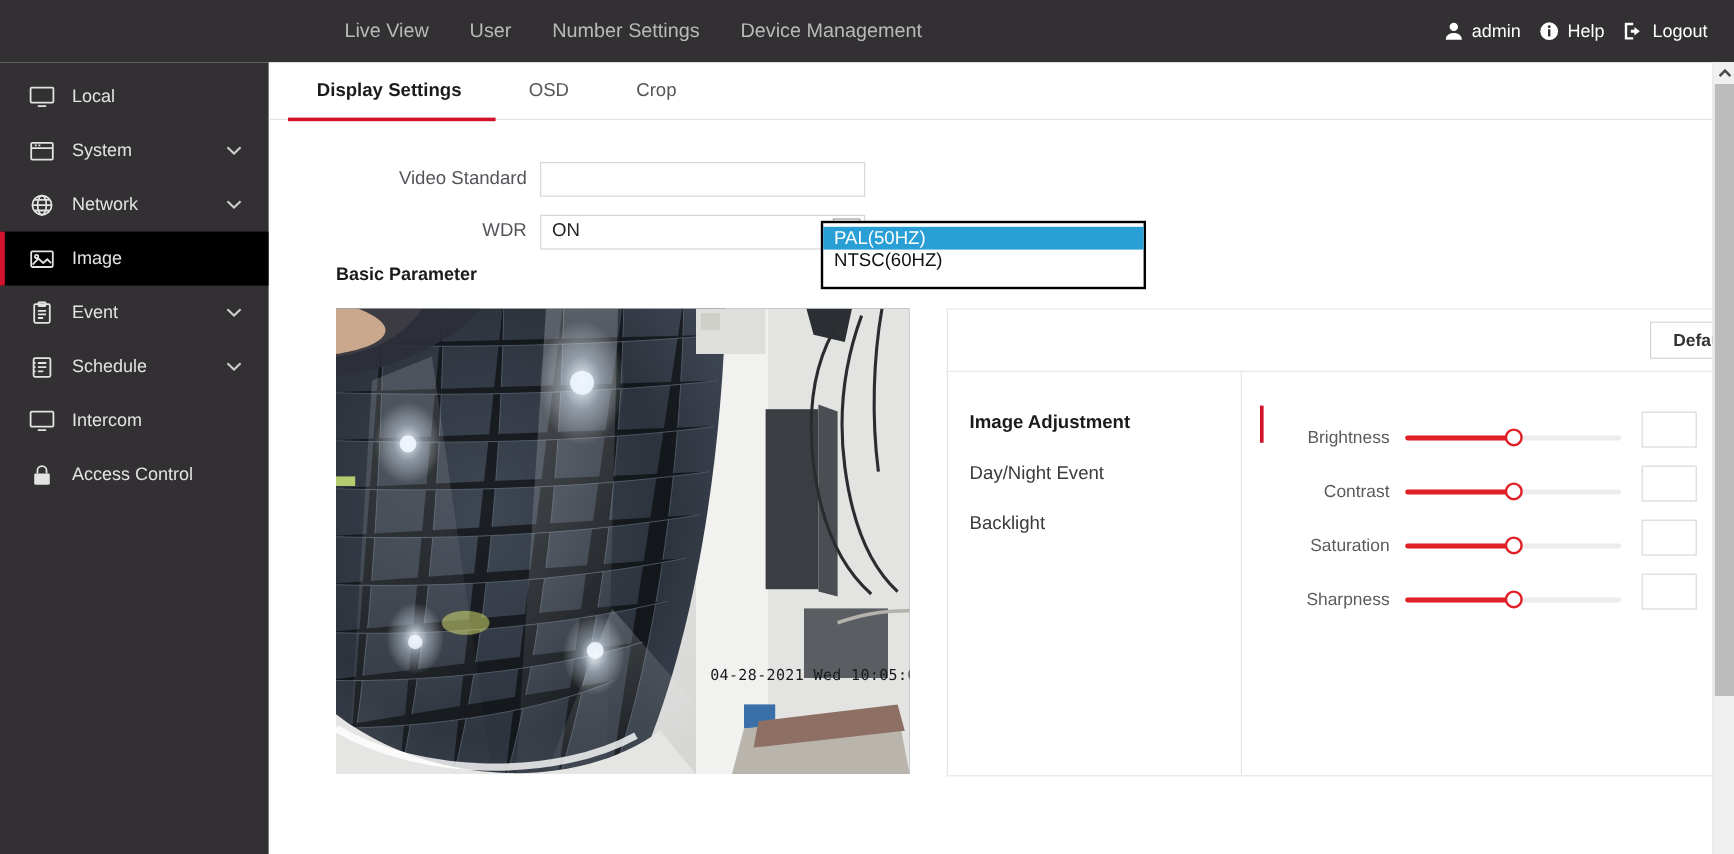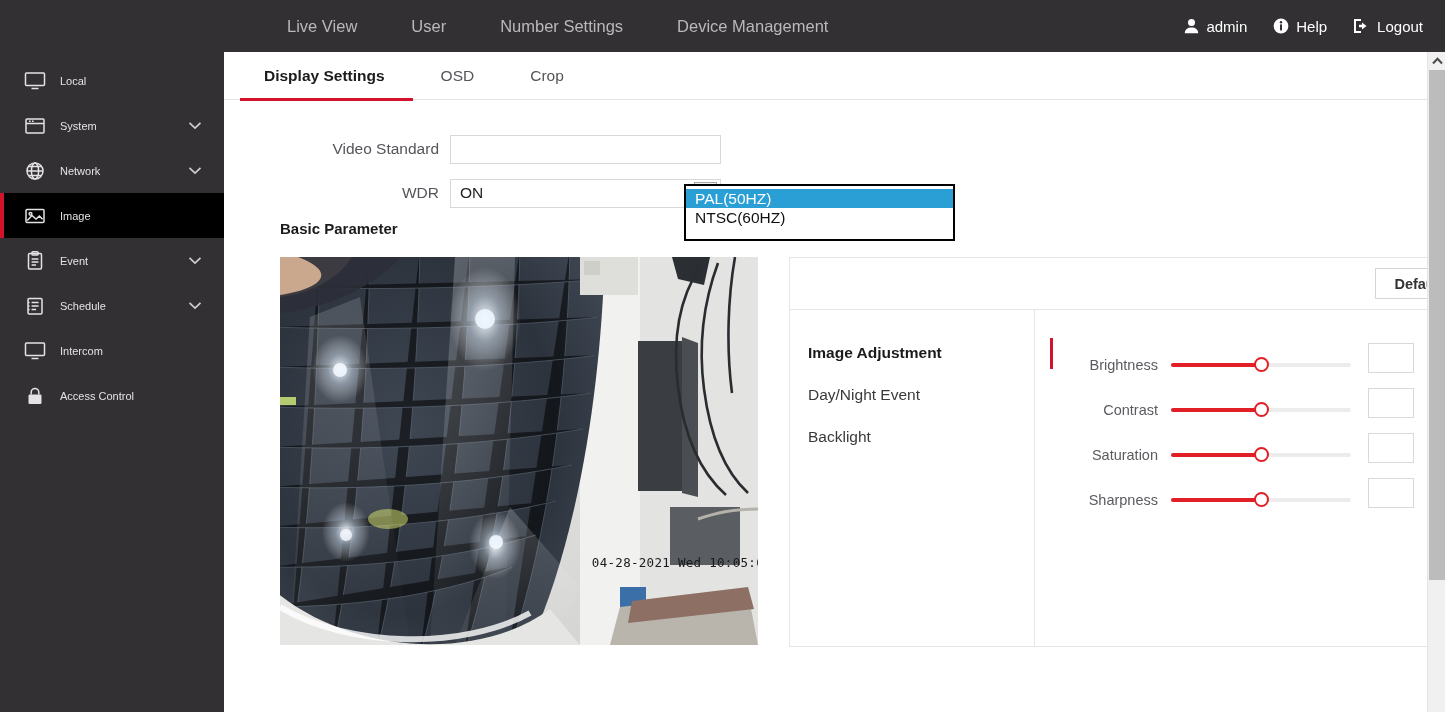--- a/index.html
+++ b/index.html
@@ -11,36 +11,36 @@
   }
   #app { position: relative; width: 1445px; height: 712px; }
 
   
   .topnav {
     position: absolute; left: 0; top: 0; width: 1445px; height: 52px;
     background: #333033;
     display: flex; align-items: center;
   }
   .nav-spacer { width: 270px; }
-  .nav-items { display: flex; align-items: flex-start; height: 52px; gap: 20px; }
+  .nav-items { display: flex; align-items: flex-start; height: 52px; }
   .nav-item {
     position: relative;
     color: #b9b9ba; font-size: 16.5px;
     padding: 0 17px; height: 52px;
     display: flex; align-items: center; justify-content: center;
     cursor: pointer; white-space: nowrap;
   }
   .nav-item.active { color: #ffffff; font-weight: bold; }
   .nav-item.active::before {
     content: ""; position: absolute; left: 7px; right: 7px; top: -2px;
     height: 3px; background: #d3132c;
   }
   .nav-right {
     margin-left: auto; display: flex; align-items: center;
-    padding-right: 22px; gap: 26px;
+    padding-right: 22px; gap: 16px;
   }
   .nav-user {
     display: flex; align-items: center; gap: 7px;
     color: #ffffff; font-size: 15px; cursor: pointer; white-space: nowrap;
   }
   .nav-user svg { display: block; }
 
   
   .sidebar {
     position: absolute; left: 0; top: 52px; width: 224px; height: 660px;
@@ -50,21 +50,21 @@
   .side-item {
     position: relative;
     height: 45px; display: flex; align-items: center;
     padding-left: 24px; cursor: pointer; color: #e3e3e3;
   }
   .side-item .s-icon {
     width: 26px; height: 22px; flex: 0 0 26px;
     display: flex; align-items: center; justify-content: flex-start;
   }
   .side-item .s-label {
-    font-size: 11px; margin-left: 10px; white-space: nowrap;
+    font-size: 15px; margin-left: 10px; white-space: nowrap;
   }
   .side-item .s-chev {
     margin-left: auto; margin-right: 22px;
     display: flex; align-items: center;
   }
   .side-item.active { background: #000000; }
   .side-item.active::before {
     content: ""; position: absolute; left: 0; top: 0; bottom: 0;
     width: 4px; background: #d3132c;
   }

